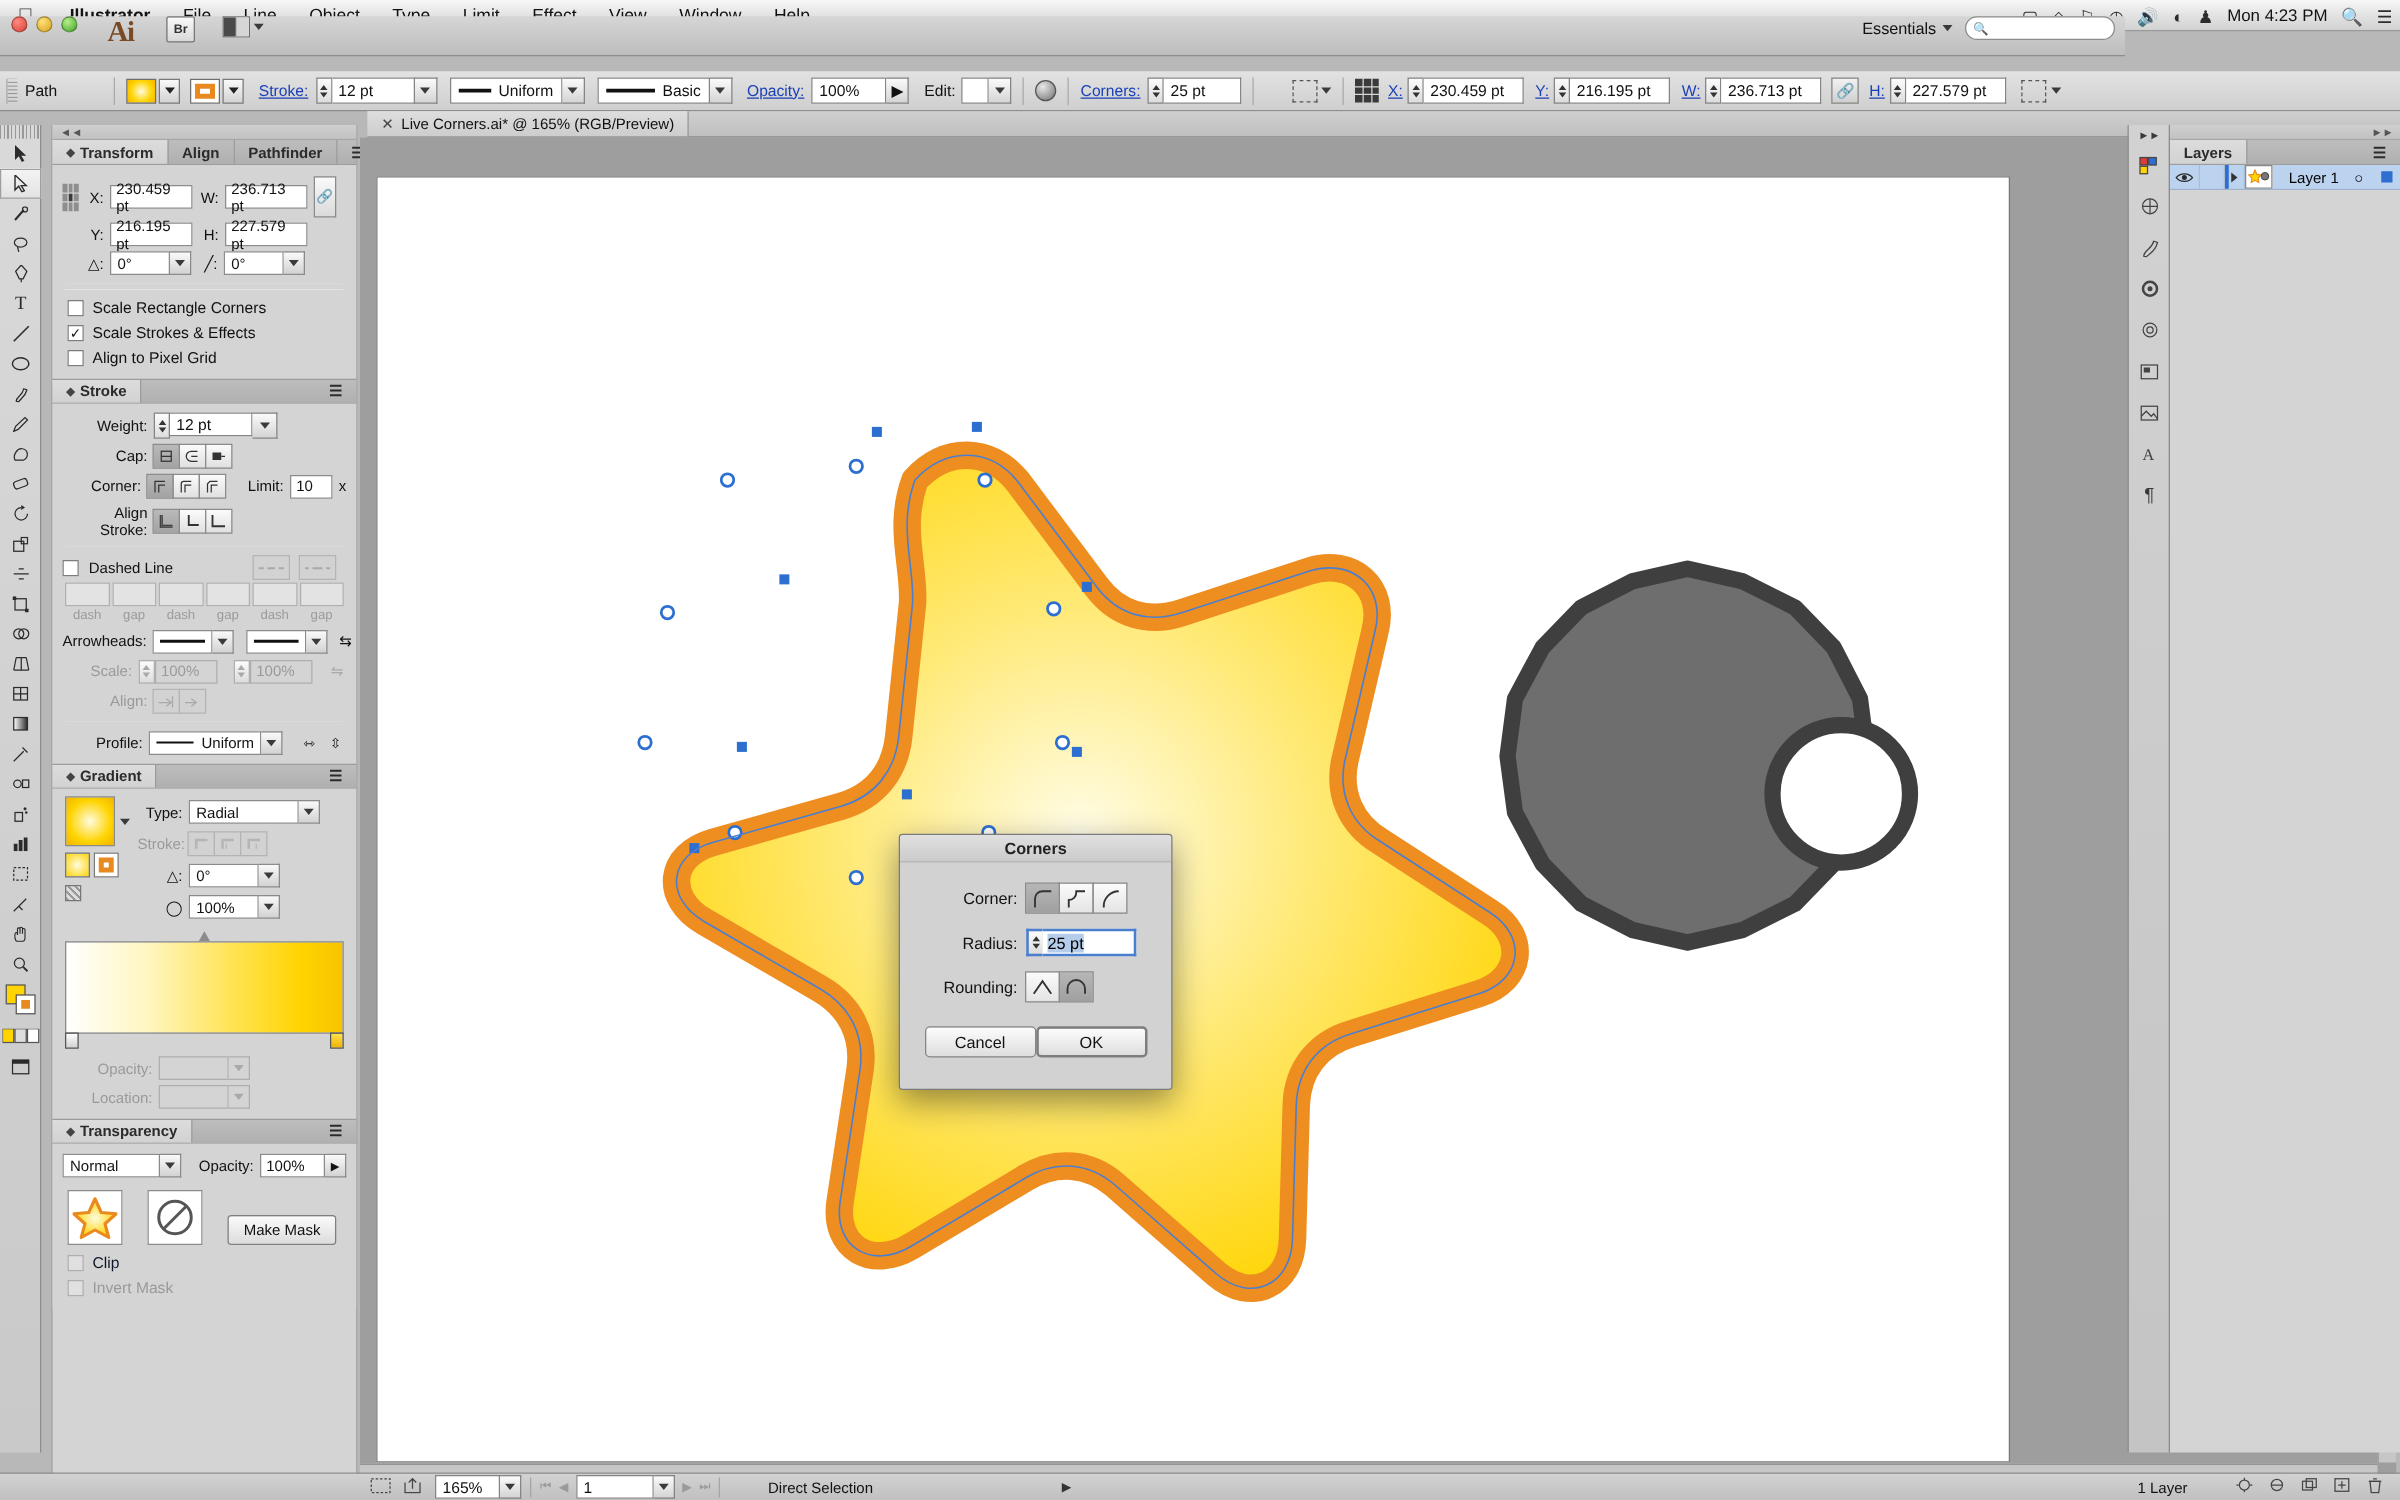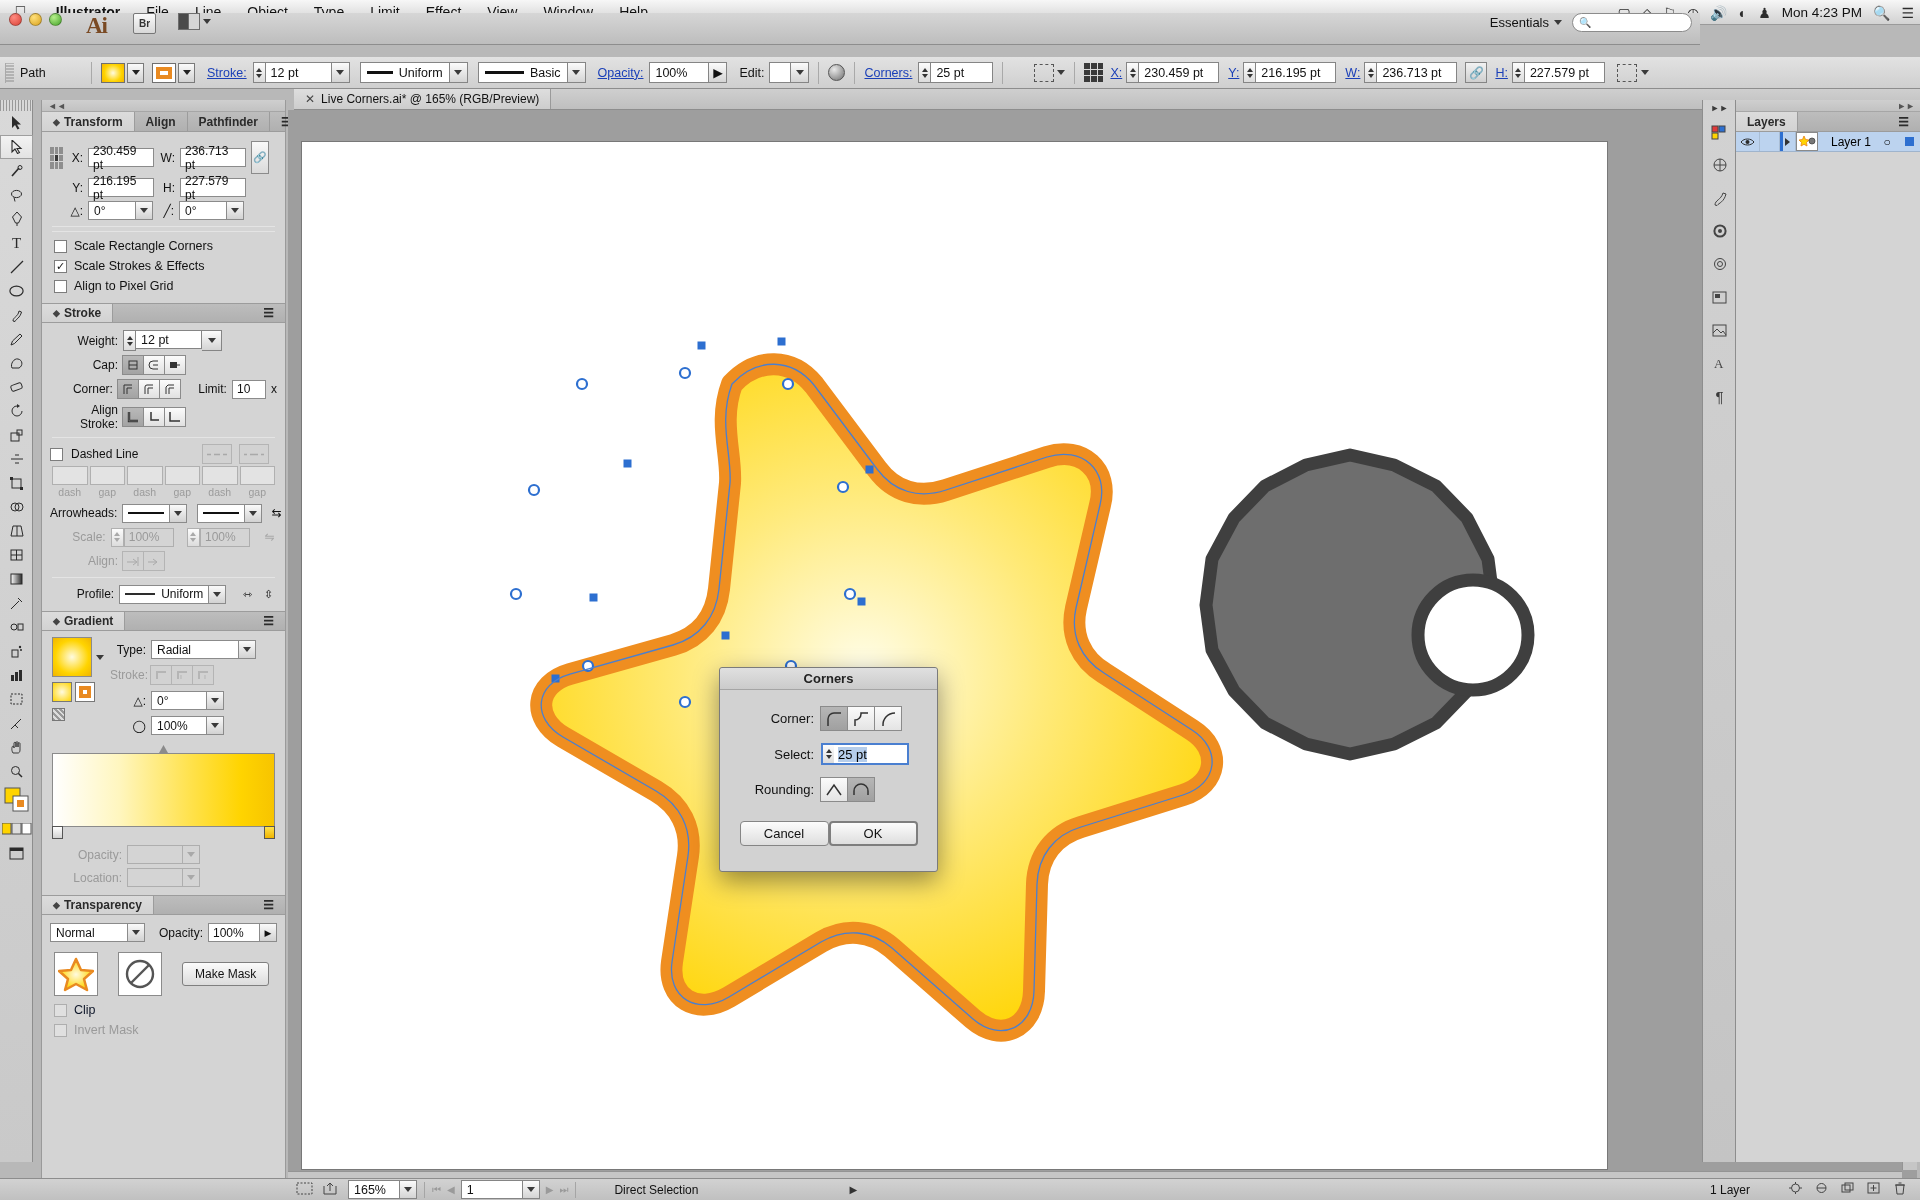--- a/index.html
+++ b/index.html
@@ -992,21 +992,21 @@
               <span class="caret"></span>
             </span>
         </span>
         <span style="width:4px"></span>
         <span>Opacity:</span>
         <span class="combo">
           <span class="inp" style="width:52px">100%</span>
           <span class="b" style="width:17px;border:1px solid #8b8b8b;border-left:none;background:linear-gradient(180deg,#fafafa,#d2d2d2);display:flex;align-items:center;justify-content:center;font-size:9px">▶</span>
         </span>
       </div>
-      <div style="display:flex;gap:20px;align-items:center;padding:8px 12px 0">
+      <div style="display:flex;gap:20px;align-items:flex-end;padding:8px 12px 0">
         <span class="trans-thumb">
           <svg width="36" height="36" viewBox="0 0 36 36">
             <defs>
                 <radialGradient id="starg" cx="50%" cy="50%">
                   <stop offset="0" stop-color="#fffbe0"></stop>
                   <stop offset="100%" stop-color="#ffd400"></stop>
                 </radialGradient>
               </defs>
             <path d="M18 3 L23 14 L35 15 L26 23 L29 34 L18 28 L7 34 L10 23 L1 15 L13 14 Z" fill="url(#starg)" stroke="#e98a21" stroke-width="2.5" stroke-linejoin="round"></path>
           </svg>
@@ -1219,21 +1219,21 @@
               </svg>
             </span>
           <span class="s">
             <svg width="18" height="16" viewBox="0 0 18 16">
                 <path d="M4 15 A12 12 0 0 1 16 2" fill="none" stroke="#333" stroke-width="1.5"></path>
               </svg>
             </span>
         </span>
       </div>
       <div class="dlg-row">
-        <span class="dlg-lab">Select:</span>
+        <span class="dlg-lab">Radius:</span>
         <span class="dlg-inp">
           <span class="spin" style="height:22px;border:2px solid #4a7fd0;border-right:none">
               <span class="up"></span>
               <span class="dn"></span>
             </span>
           <span class="txt">
               <span>25 pt</span>
             </span>
         </span>
       </div>

